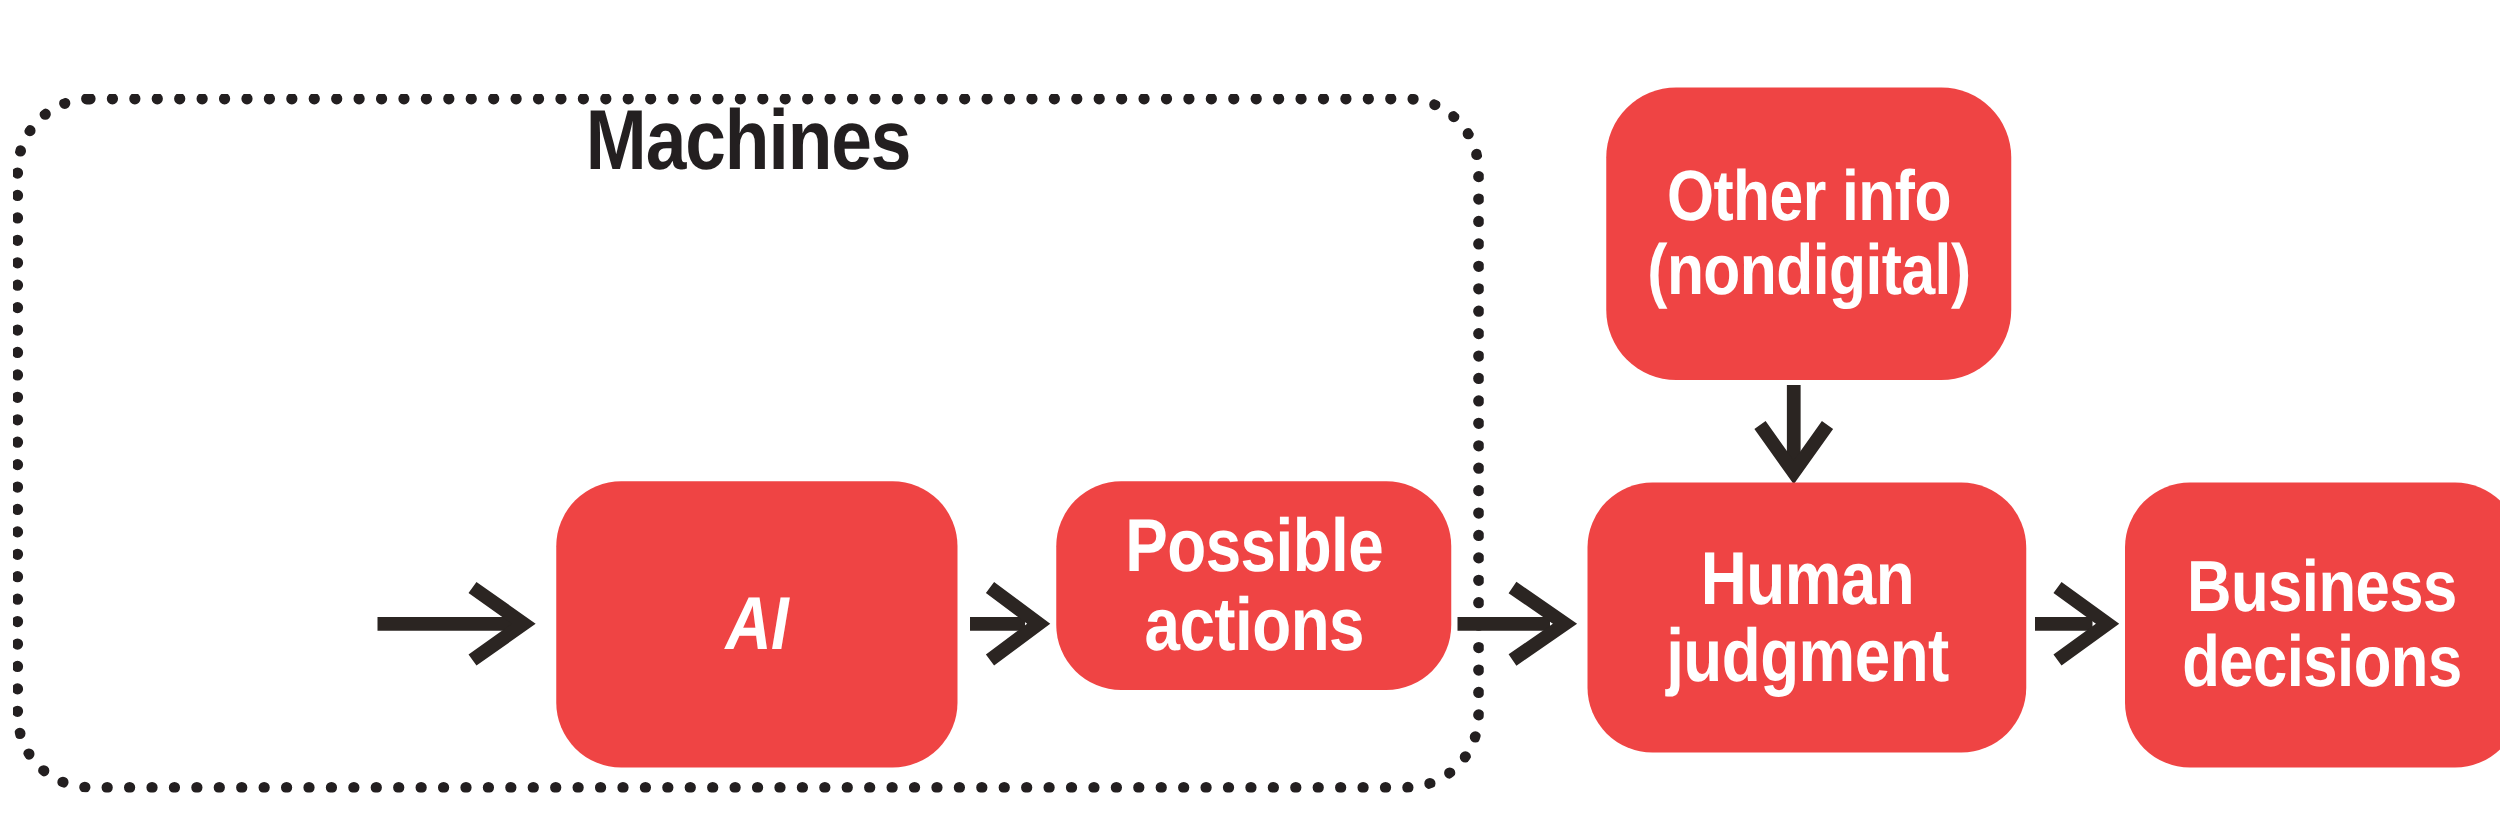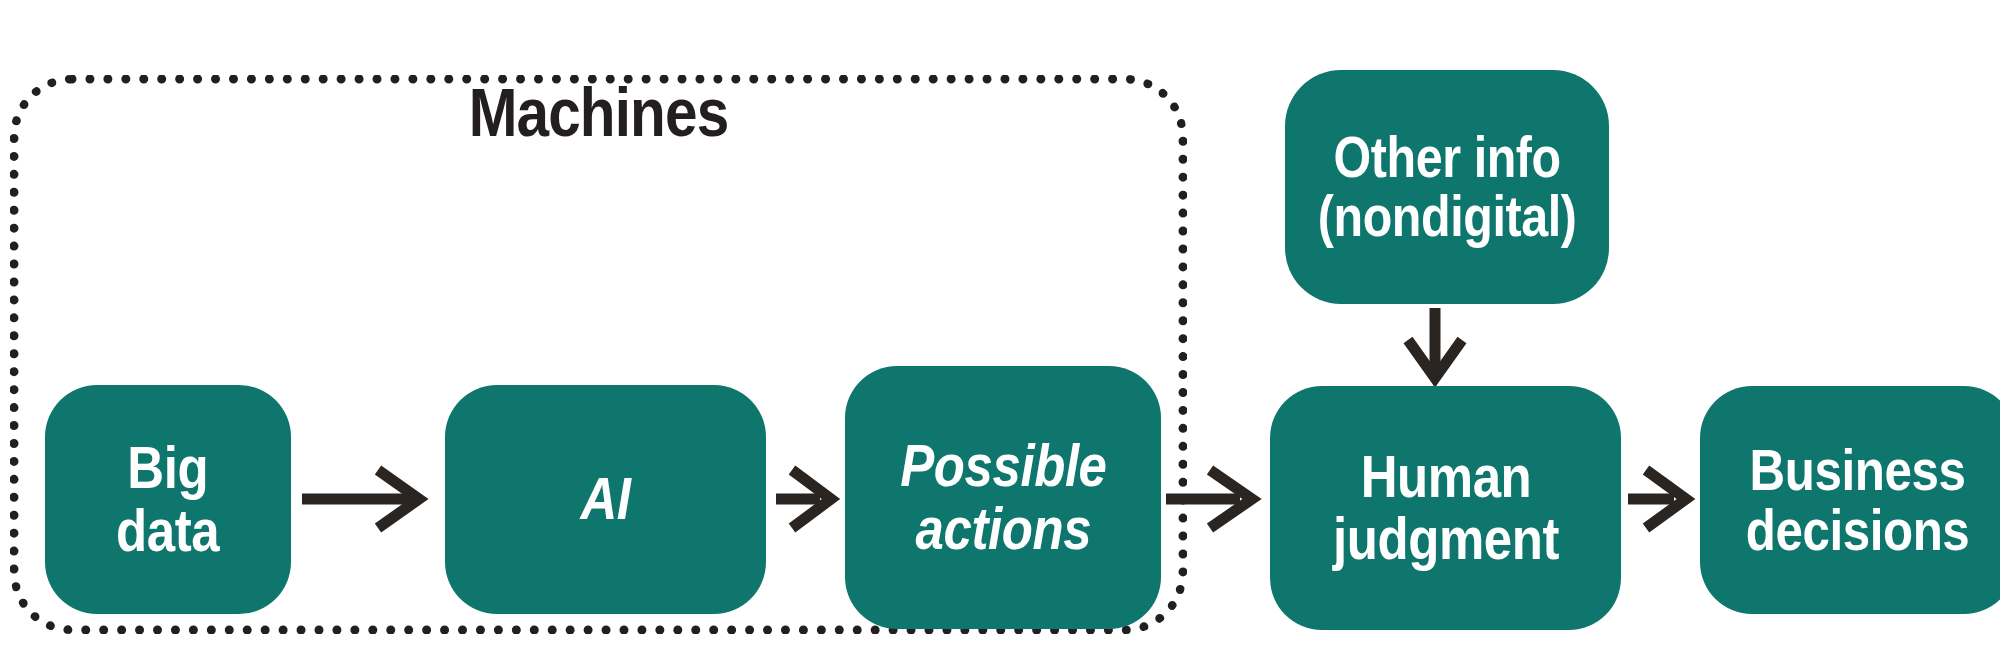--- a/index.html
+++ b/index.html
@@ -47,21 +47,21 @@
     transform: scaleX(0.86);
     transform-origin: center top;
     white-space: nowrap;
     user-select: none;
   }
 
   
   .node-box {
     position: absolute;
     box-sizing: border-box;
-    background: #0f766e;
+    background: #ef4444;
     border-radius: 52px;
     display: flex;
     align-items: center;
     justify-content: center;
     text-align: center;
     color: #ffffff;
     font-family: "Liberation Sans", sans-serif;
     font-weight: bold;
     line-height: 1.04;
     user-select: none;
@@ -69,23 +69,23 @@
   .node-label {
     display: block;
     transform: scaleX(0.85);
     white-space: pre-line;
     font-size: 60px;
     letter-spacing: -0.5px;
   }
 
   #box-big-data      { left: 45px;   top: 385px; width: 246px; height: 229px; }
   #box-ai            { left: 445px;  top: 385px; width: 321px; height: 229px; font-style: italic; }
-  #box-possible      { left: 845px;  top: 366px; width: 316px; height: 263px; font-style: italic; }
+  #box-possible      { left: 845px;  top: 385px; width: 316px; height: 167px; }
   #box-other-info    { left: 1285px; top: 70px;  width: 324px; height: 234px; border-radius: 56px; }
-  #box-human         { left: 1270px; top: 386px; width: 351px; height: 244px; }
+  #box-human         { left: 1270px; top: 386px; width: 351px; height: 216px; }
   #box-business      { left: 1700px; top: 386px; width: 316px; height: 228px; }
 
   #box-other-info .node-label { font-size: 57px; }
   #box-business  .node-label  { font-size: 58px; }
 
   
   .arrow-h {
     position: absolute;
     height: 70px;
     top: 464px;
@@ -106,24 +106,20 @@
   }
 </style>
 </head>
 <body>
 
 <div id="diagram-root">
 
   <div class="machines-group"></div>
   <div class="machines-title">Machines</div>
 
-  <div class="node-box" id="box-big-data">
-    <span class="node-label">Big
-data</span>
-  </div>
 
   <div class="arrow-h" id="arrow-bigdata-ai">
     <svg width="136" height="70" viewBox="0 0 136 70">
       <path d="M2 35 L110 35" stroke="#2b2522" stroke-width="11" fill="none" stroke-linecap="butt"></path>
       <path d="M78 6 L119 35 L78 64" stroke="#2b2522" stroke-width="11" fill="none" stroke-linecap="butt" stroke-linejoin="miter"></path>
     </svg>
   </div>
 
   <div class="node-box" id="box-ai">
     <span class="node-label">AI</span>

